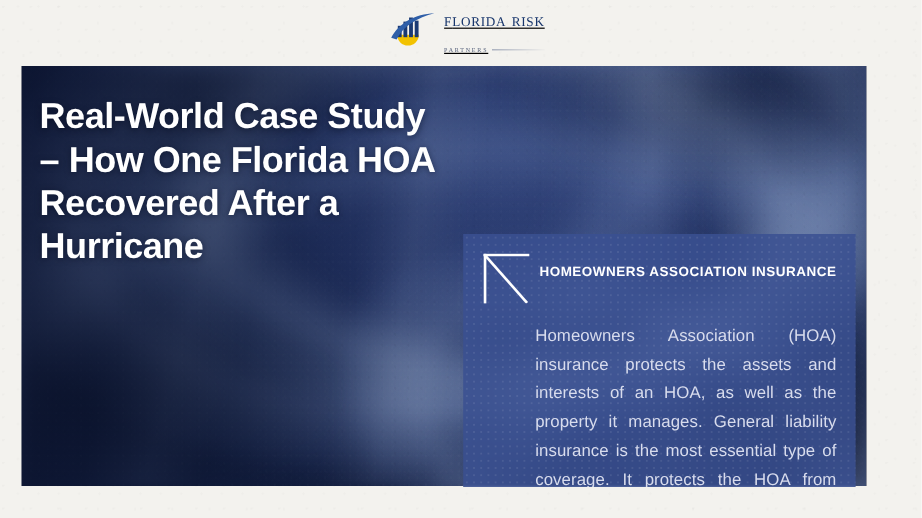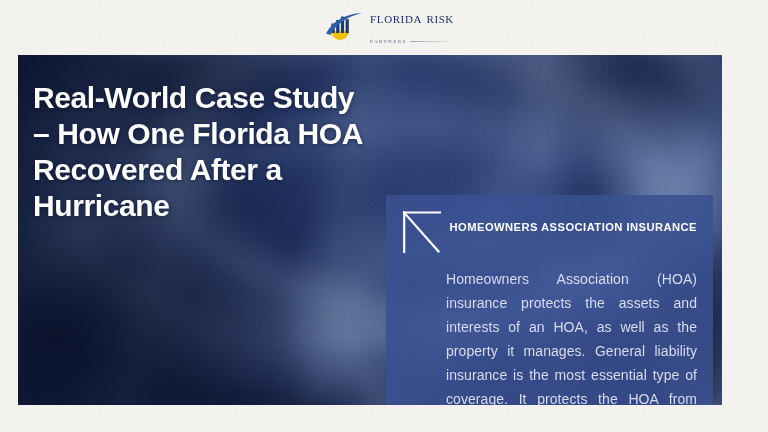--- a/index.html
+++ b/index.html
@@ -35,23 +35,24 @@
     left: 0; top: 0;
     width: 768px;
     height: 55px;
     display: flex;
     align-items: center;
     justify-content: center;
   }
 
   .logo-lockup {
     display: flex;
-    align-items: center;
+    align-items: flex-start;
     gap: 6px;
     transform: translateX(4px);
+    text-decoration: underline;
   }
 
   .logo-mark {
     width: 42px;
     height: 30px;
     position: relative;
     flex: none;
   }
   .logo-mark svg { display: block; }
 

